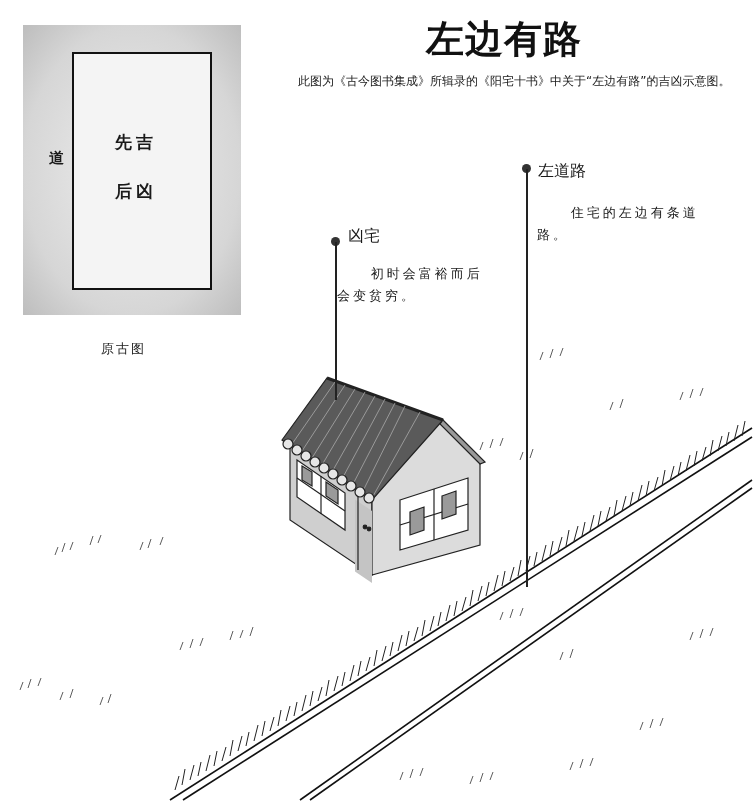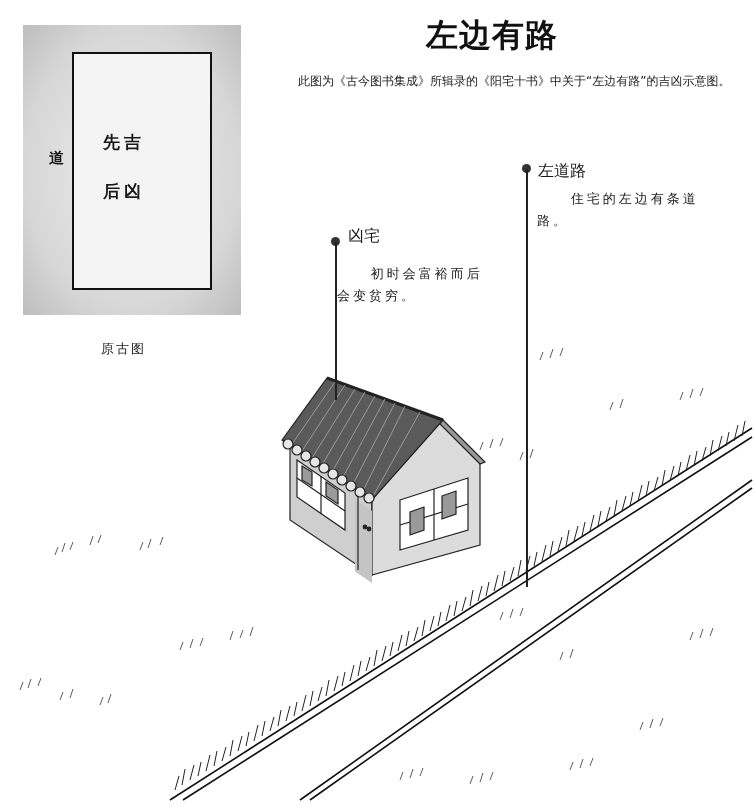--- a/index.html
+++ b/index.html
@@ -12,32 +12,32 @@
   }
   .ancient-figure .frame {
     position: absolute; left: 49px; top: 27px; width: 140px; height: 238px;
     border: 2.5px solid #111; background: #f4f4f4;
   }
   .ancient-figure .road-char {
     position: absolute; left: 26px; top: 124px; font-size: 15px; font-weight: bold;
     font-family: "DejaVu Sans", sans-serif;
   }
   .ancient-figure .line1, .ancient-figure .line2 {
-    position: absolute; left: 80px; font-size: 17px; font-weight: bold; letter-spacing: 4px;
+    position: absolute; left: 92px; font-size: 17px; font-weight: bold; letter-spacing: 4px;
     font-family: Liberation Mono, monospace;
   }
   .ancient-figure .line1 { top: 106px; }
   .ancient-figure .line2 { top: 155px; }
 
   .fig-caption {
     position: absolute; left: 101px; top: 340px; font-size: 13px; font-weight: normal; letter-spacing: 2px;
   }
 
   .page-title {
-    position: absolute; left: 426px; top: 14px; font-size: 32px; font-weight: bold;
+    position: absolute; left: 426px; top: 14px; font-size: 38px; font-weight: bold;
     font-family: "DejaVu Sans", sans-serif; letter-spacing: 1px; color: #111;
   }
   .intro {
     position: absolute; left: 274px; top: 66px; width: 478px; font-size: 12px; line-height: 31px;
     text-indent: 2em; font-family: "DejaVu Sans", sans-serif;
   }
 
   .callout-dot { position: absolute; width: 9px; height: 9px; border-radius: 50%; background: #333; }
   .callout-line { position: absolute; width: 1.5px; background: #222; }
   .callout-label { position: absolute; font-size: 16px; font-family: "DejaVu Sans", sans-serif; }
@@ -138,13 +138,13 @@
 </svg>
 
 <div class="callout-dot" style="left:331px; top:237px;"></div>
 <div class="callout-line" style="left:335px; top:242px; height:158px;"></div>
 <span class="callout-label" style="left:348px; top:226px;">凶宅</span>
 <p class="callout-desc" style="left:337px; top:263px; width:148px; text-indent:2.6em;">初时会富裕而后会变贫穷。</p>
 
 <div class="callout-dot" style="left:522px; top:164px;"></div>
 <div class="callout-line" style="left:526px; top:169px; height:418px;"></div>
 <span class="callout-label" style="left:538px; top:161px;">左道路</span>
-<p class="callout-desc" style="left:537px; top:188px; width:164px; text-indent:2.6em;">住宅的左边有条道路。</p>
+<p class="callout-desc" style="left:537px; top:202px; width:164px; text-indent:2.6em;">住宅的左边有条道路。</p>
 
 </body></html>

